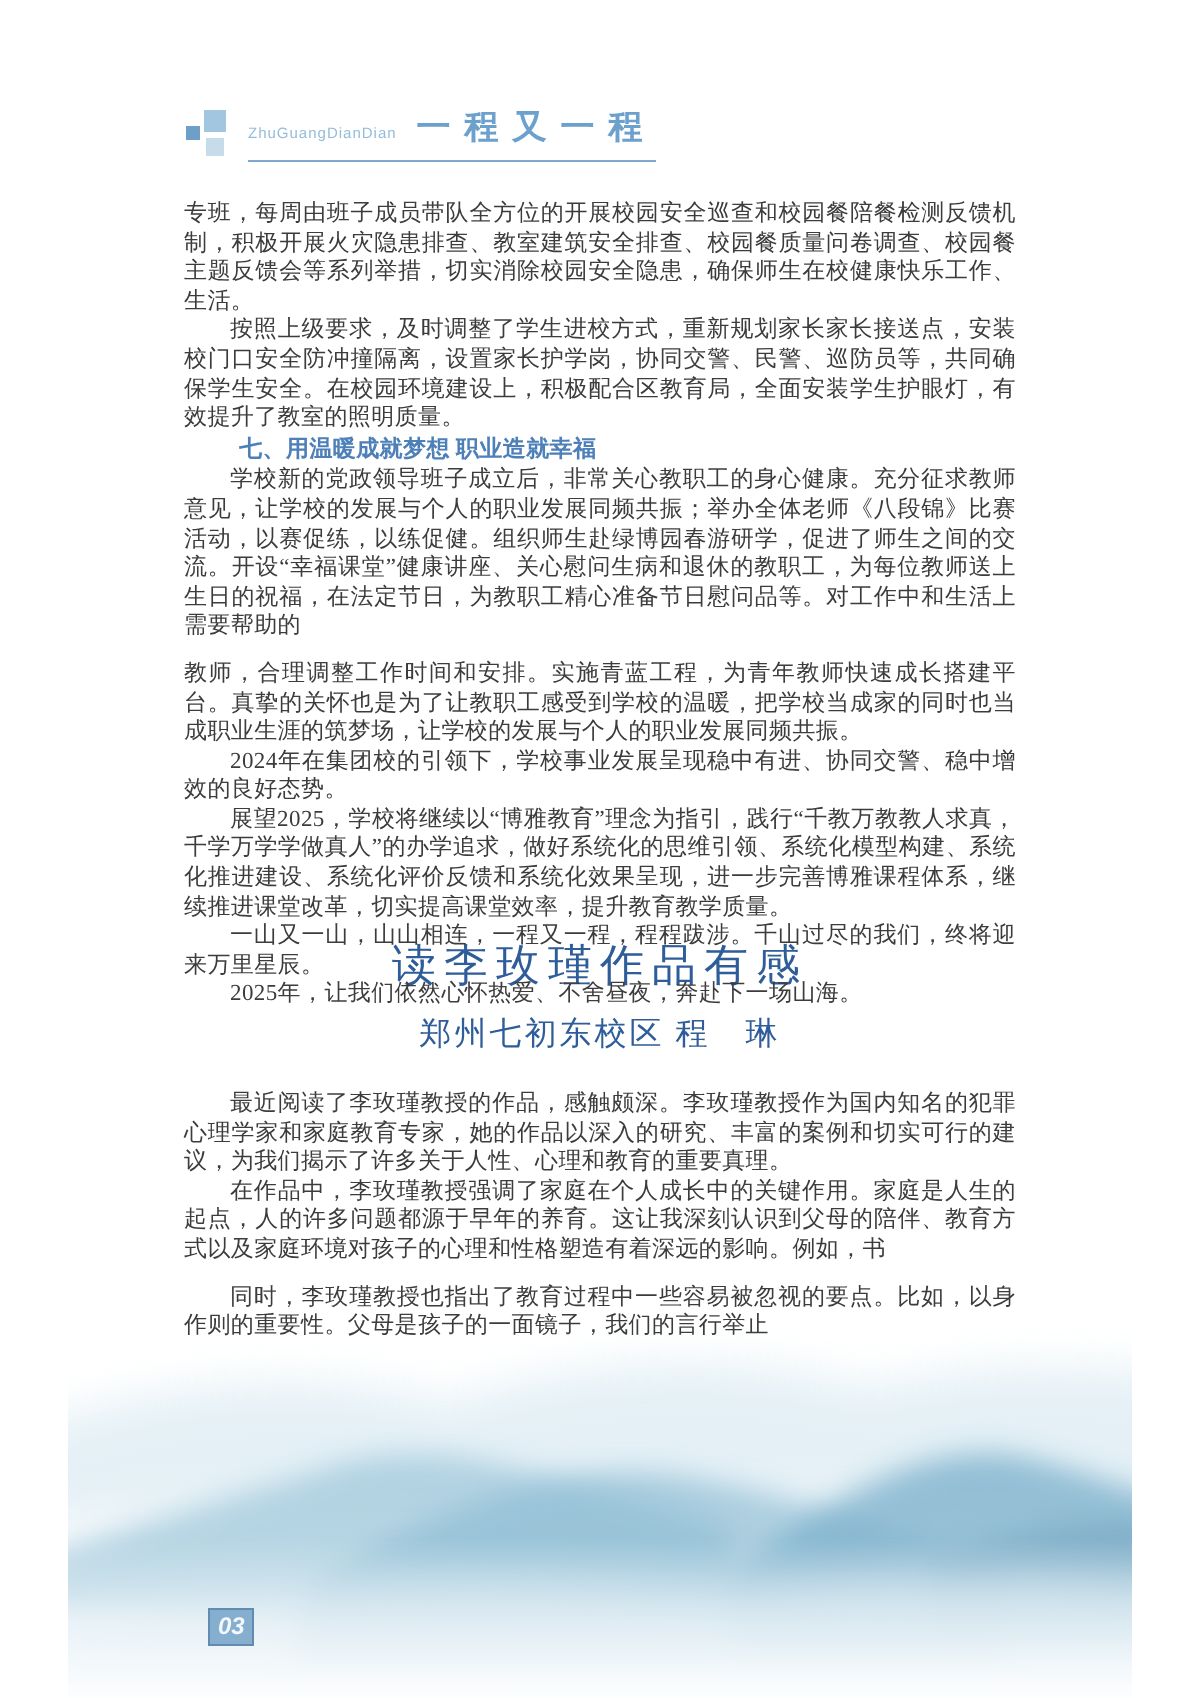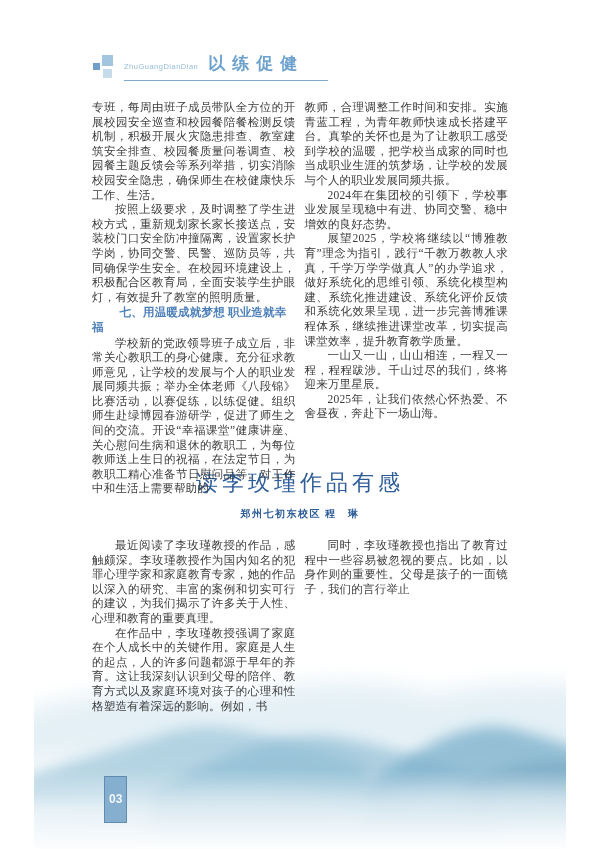--- a/index.html
+++ b/index.html
@@ -31,21 +31,21 @@
     font-family:"Liberation Sans","DejaVu Sans",sans-serif;
     font-size:7.5px;color:#94bcda;letter-spacing:.5px;margin-right:10px;white-space:nowrap;
   }
   .section-title{
     font-family:"DejaVu Sans","Liberation Sans",sans-serif;
     font-size:17px;font-weight:700;color:#6ca0cd;letter-spacing:7px;white-space:nowrap;
   }
   
   .columns{
     display:flex;gap:9px;padding:0 58px;
-    position:relative;z-index:2;
+    position:relative;z-index:2;flex-direction:column;
   }
   .col{flex:1;min-width:0;}
   .article1{position:absolute;top:100px;left:0;right:0;}
   .para{
     margin:0;
     font-size:11.5px;line-height:14.6px;
     text-align:justify;text-justify:inter-ideograph;
     text-indent:2em;
     letter-spacing:.2px;
   }
@@ -58,51 +58,51 @@
   
   .article2{position:absolute;top:452px;left:0;right:0;}
   .article-title{
     margin:16px 0 0 0;
     text-align:center;
     font-size:22px;font-weight:400;color:#2f5d99;letter-spacing:4px;
   }
   .article-author{
     margin:9px 0 17px 0;
     text-align:center;
-    font-size:10px;color:#2f5d99;letter-spacing:1.5px;font-weight:700;
+    font-size:16px;color:#2f5d99;letter-spacing:1.5px;font-weight:400;
   }
   
   .watercolor{
     position:absolute;left:0;bottom:0;width:600px;height:190px;
     z-index:1;pointer-events:none;
   }
   
   .page-number{
     position:absolute;left:70px;bottom:26px;z-index:3;
     background:#86aecf;border:1.5px solid #5f8cb0;
     color:#f2f8fc;
     font-family:"Liberation Sans","DejaVu Sans",sans-serif;
     font-size:12px;font-weight:700;
-    padding:16px 4px;line-height:13px;
+    padding:2px 4px;line-height:13px;font-style:italic;
   }
 </style>
 </head>
 <body>
 
 <div class="page">
 
   <div class="header">
     <div class="logo-mark">
       <span class="sq sq1"></span>
       <span class="sq sq2"></span>
       <span class="sq sq3"></span>
     </div>
     <div class="header-text">
       <span class="logo-pinyin">ZhuGuangDianDian</span>
-      <span class="section-title">以练促健</span>
+      <span class="section-title">一程又一程</span>
     </div>
   </div>
 
   <div class="article1">
     <div class="columns">
       <div class="col">
         <p class="para no-indent">专班，每周由班子成员带队全方位的开展校园安全巡查和校园餐陪餐检测反馈机制，积极开展火灾隐患排查、教室建筑安全排查、校园餐质量问卷调查、校园餐主题反馈会等系列举措，切实消除校园安全隐患，确保师生在校健康快乐工作、生活。</p>
         <p class="para">按照上级要求，及时调整了学生进校方式，重新规划家长家长接送点，安装校门口安全防冲撞隔离，设置家长护学岗，协同交警、民警、巡防员等，共同确保学生安全。在校园环境建设上，积极配合区教育局，全面安装学生护眼灯，有效提升了教室的照明质量。</p>
         <h3 class="subheading">七、用温暖成就梦想 职业造就幸福</h3>
         <p class="para">学校新的党政领导班子成立后，非常关心教职工的身心健康。充分征求教师意见，让学校的发展与个人的职业发展同频共振；举办全体老师《八段锦》比赛活动，以赛促练，以练促健。组织师生赴绿博园春游研学，促进了师生之间的交流。开设“幸福课堂”健康讲座、关心慰问生病和退休的教职工，为每位教师送上生日的祝福，在法定节日，为教职工精心准备节日慰问品等。对工作中和生活上需要帮助的</p>

